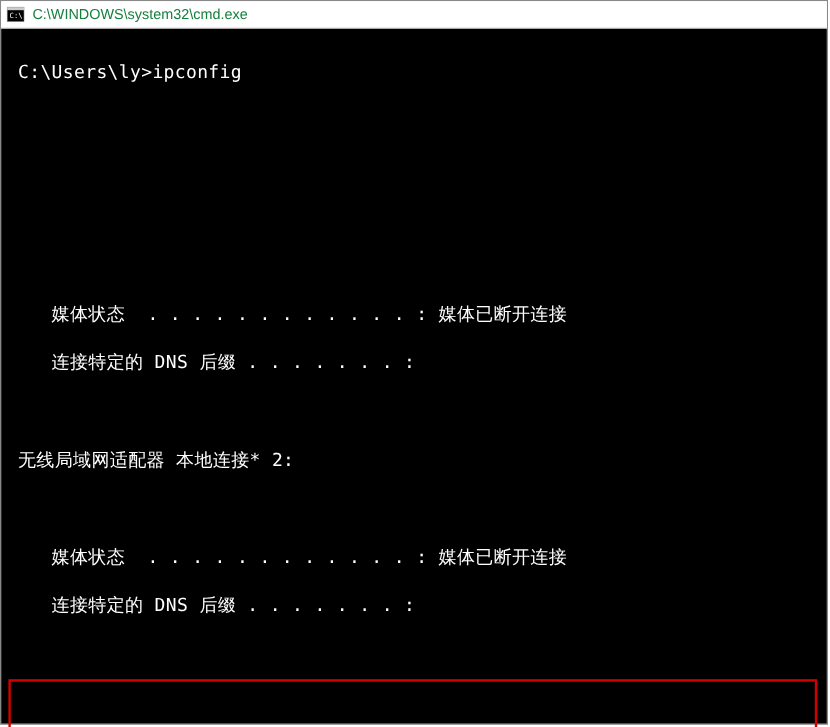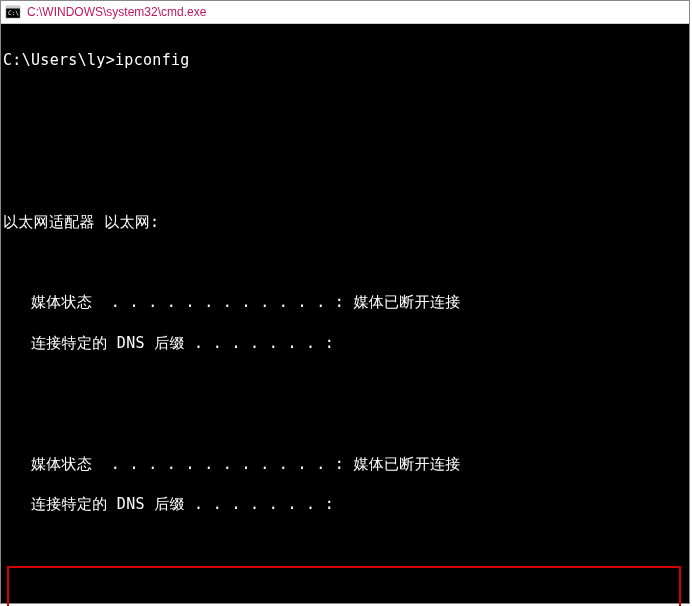--- a/index.html
+++ b/index.html
@@ -30,28 +30,28 @@
     }
     .title-icon {
       width: 16px;
       height: 16px;
       display: flex;
       align-items: center;
       justify-content: center;
     }
     .title-text {
       font-size: 12px;
-      color: #be185d;
+      color: #15803d;
       font-family: "Segoe UI", sans-serif;
     }
     .terminal {
       background: #000;
       color: #fff;
       height: calc(100% - 23px);
-      padding: 6px 0;
+      padding: 6px 12px;
       font-size: 15px;
       line-height: 1.35;
       font-family: "SimSun", "Consolas", monospace;
       letter-spacing: 0.3px;
       white-space: pre;
       position: relative;
     }
     .line {
       padding-left: 2px;
       white-space: pre;
@@ -82,25 +82,25 @@
       </svg>
     </span>
     <span class="title-text">C:\WINDOWS\system32\cmd.exe</span>
   </div>
 
   <div class="terminal">
 <div class="line"><span>C:\Users\ly&gt;</span><span>ipconfig</span></div>
 <div class="blank"></div>
 <div class="blank"></div>
 <div class="blank"></div>
-<div class="line">以太网适配器 以太网:</div>
 <div class="blank"></div>
 <div class="line"><span>   媒体状态  . . . . . . . . . . . . :</span><span> 媒体已断开连接</span></div>
 <div class="line"><span>   连接特定的 DNS 后缀 . . . . . . . :</span><span></span></div>
 <div class="blank"></div>
+<div class="line">无线局域网适配器 本地连接* 2:</div>
 <div class="blank"></div>
 <div class="line"><span>   媒体状态  . . . . . . . . . . . . :</span><span> 媒体已断开连接</span></div>
 <div class="line"><span>   连接特定的 DNS 后缀 . . . . . . . :</span><span></span></div>
 
 
 
 
 
 
 

